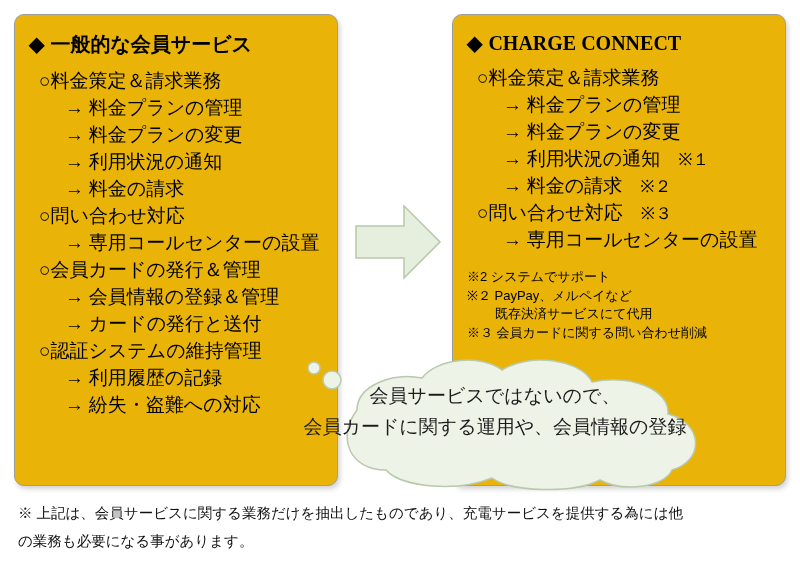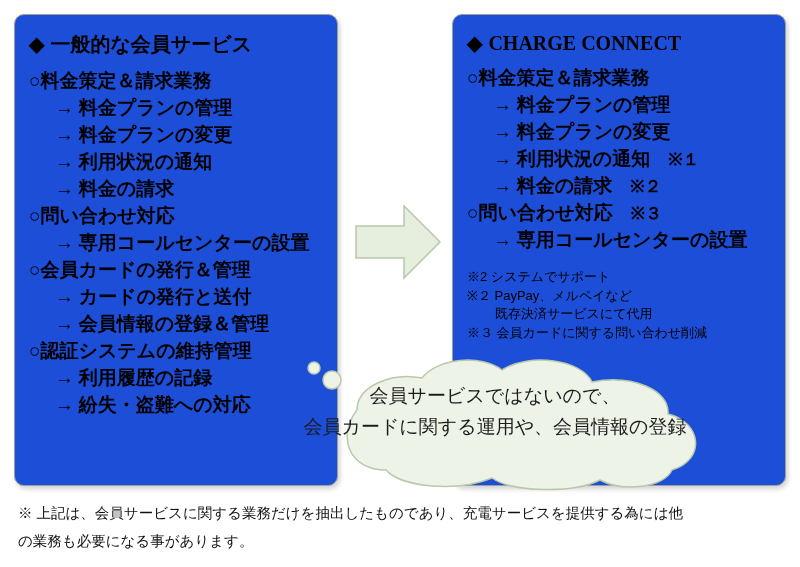--- a/index.html
+++ b/index.html
@@ -12,21 +12,21 @@
     background: #ffffff;
     font-family: "Liberation Serif", serif;
     color: #000000;
     position: relative;
     overflow: hidden;
   }
   .panel {
     position: absolute;
     border: 1px solid #9aa09a;
     border-radius: 10px;
-    background: #1d4ed8;
+    background: #eab308;
     box-shadow: 2px 3px 5px rgba(0,0,0,0.18);
   }
   #panel-left {
     left: 14px;
     top: 14px;
     width: 322px;
     height: 470px;
   }
   #panel-right {
     left: 452px;
@@ -37,24 +37,23 @@
   .panel-title {
     font-size: 20px;
     font-weight: bold;
     margin: 16px 0 10px 14px;
     white-space: nowrap;
   }
   .panel-title .diamond {
     margin-right: 6px;
   }
   .item-list {
-    margin: 0;
+    margin: 10px;
     padding: 0;
     list-style: none;
-    font-weight: bold;
   }
   .item {
     font-size: 19px;
     line-height: 1.42;
     white-space: nowrap;
     padding-left: 14px;
   }
   .item.lvl1 {
     padding-left: 14px;
   }
@@ -131,22 +130,22 @@
   </div>
   <ul class="item-list">
     <li class="item lvl1">○料金策定＆請求業務</li>
     <li class="item lvl2">→ 料金プランの管理</li>
     <li class="item lvl2">→ 料金プランの変更</li>
     <li class="item lvl2">→ 利用状況の通知</li>
     <li class="item lvl2">→ 料金の請求</li>
     <li class="item lvl1">○問い合わせ対応</li>
     <li class="item lvl2">→ 専用コールセンターの設置</li>
     <li class="item lvl1">○会員カードの発行＆管理</li>
+    <li class="item lvl2">→ 会員情報の登録＆管理</li>
     <li class="item lvl2">→ カードの発行と送付</li>
-    <li class="item lvl2">→ 会員情報の登録＆管理</li>
     <li class="item lvl1">○認証システムの維持管理</li>
     <li class="item lvl2">→ 利用履歴の記録</li>
     <li class="item lvl2">→ 紛失・盗難への対応</li>
   </ul>
 </div>
 
 <div id="arrow">
   <svg width="92" height="92" viewBox="0 0 92 92" aria-hidden="true">
     <polygon points="4,30 52,30 52,10 88,46 52,82 52,62 4,62" fill="#e6eede" stroke="#b8c7ab" stroke-width="1.5"></polygon>
   </svg>

